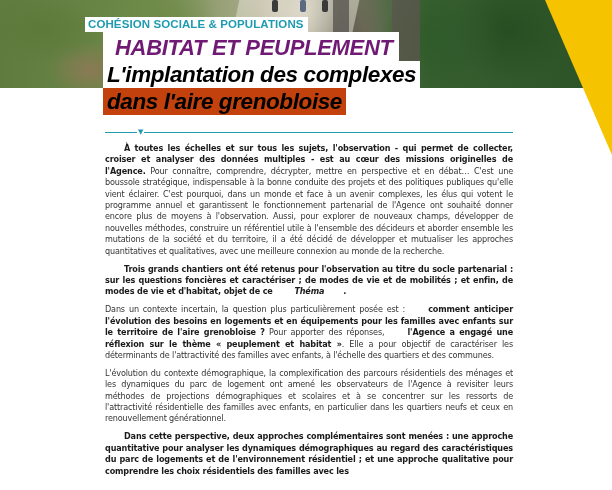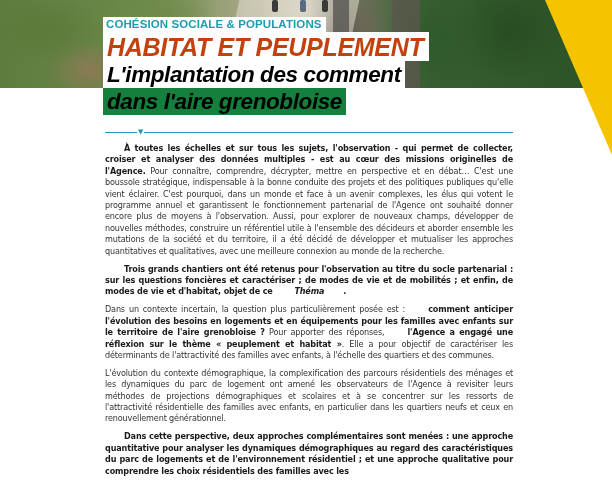--- a/index.html
+++ b/index.html
@@ -16,28 +16,28 @@
       radial-gradient(ellipse 80px 70px at 440px 40px, #2f5a2a 0%, rgba(47,90,42,0) 75%),
       radial-gradient(ellipse 80px 70px at 510px 30px, #274d22 0%, rgba(39,77,34,0) 75%),
       linear-gradient(90deg, #5f7b3e 0%, #6e8a4a 25%, #b8b29a 45%, #7a7a66 55%, #375f2f 70%, #2b5226 100%);
   }
   .photo .path { position:absolute; left:230px; top:0; width:120px; height:88px;
     background:linear-gradient(180deg,#e4e0d2,#cfc9b6); opacity:.55; transform:skewX(-12deg); }
   .photo .trunk { position:absolute; left:392px; top:0; width:28px; height:88px; background:#5a564c; opacity:.8; }
   .photo .trunk2 { position:absolute; left:333px; top:0; width:16px; height:88px; background:#4c4a44; opacity:.7; }
   .photo .person { position:absolute; top:0; width:6px; height:12px; background:#3a3a3a; border-radius:2px; }
   .yellow { position:absolute; left:0; top:0; width:612px; height:160px; pointer-events:none; }
-  .kicker { position:absolute; left:103px; top:17px; height:15px; padding:0 4px 0 3px;
+  .kicker { position:absolute; left:85px; top:17px; height:15px; padding:0 4px 0 3px;
     background:#ffffff; color:#1f9bb0; font-family:"Liberation Sans", sans-serif; font-weight:bold;
     font-size:11.5px; line-height:15px; letter-spacing:0.1px; }
   .title-box { position:absolute; left:103px; top:32px; background:#ffffff; padding:2px 6px 0 4px; }
   .title-line1 { display:block; font-family:"Liberation Sans", sans-serif; font-style:italic; font-weight:bold;
-    font-size:25px; line-height:27px; color:#c2410c; letter-spacing:-0.3px; }
+    font-size:22px; line-height:27px; color:#701a75; letter-spacing:-0.3px;margin-left:8px; }
   .sub-box1 { position:absolute; left:103px; top:61px; background:#ffffff; padding:0 4px 0 4px; }
-  .sub-box2 { position:absolute; left:103px; top:88px; background:#15803d; padding:0 4px 0 4px; }
+  .sub-box2 { position:absolute; left:103px; top:88px; background:#c2410c; padding:0 4px 0 4px; }
   .subtitle { display:block; font-family:"Liberation Sans", sans-serif; font-style:italic; font-weight:bold;
     font-size:22.5px; line-height:27px; color:#000; letter-spacing:-0.4px; }
   .divider { position:absolute; left:105px; top:132px; width:408px; height:1px; background:#1f9bb0; }
   .divider-mark { position:absolute; left:137px; top:129px; font-size:7px; color:#1f9bb0; line-height:7px;
     background:#fff; padding:0 1px; }
   .article { position:absolute; left:105px; top:143px; width:408px; font-family:"DejaVu Sans", sans-serif;
     font-size:8.1px; line-height:11.4px; color:#333; text-align:justify; letter-spacing:-0.15px; }
   .article p { margin:0 0 6.5px 0; }
   .article b { color:#1a1a1a; font-weight:bold;margin-left:19px; }
   .article i { font-style:italic; }
@@ -57,21 +57,21 @@
 <svg class="yellow" viewBox="0 0 612 160">
   <polygon points="545,0 612,0 612,155" fill="#f6c300"></polygon>
 </svg>
 
 <div class="kicker">COHÉSION SOCIALE &amp; POPULATIONS</div>
 
 <div class="title-box">
   <span class="title-line1">HABITAT ET PEUPLEMENT</span>
 </div>
 <div class="sub-box1">
-  <span class="subtitle">L'implantation des comment</span>
+  <span class="subtitle">L'implantation des complexes</span>
 </div>
 <div class="sub-box2">
   <span class="subtitle">dans l'aire grenobloise</span>
 </div>
 
 <div class="divider"></div>
 <div class="divider-mark">▼</div>
 
 <div class="article">
   <p>

